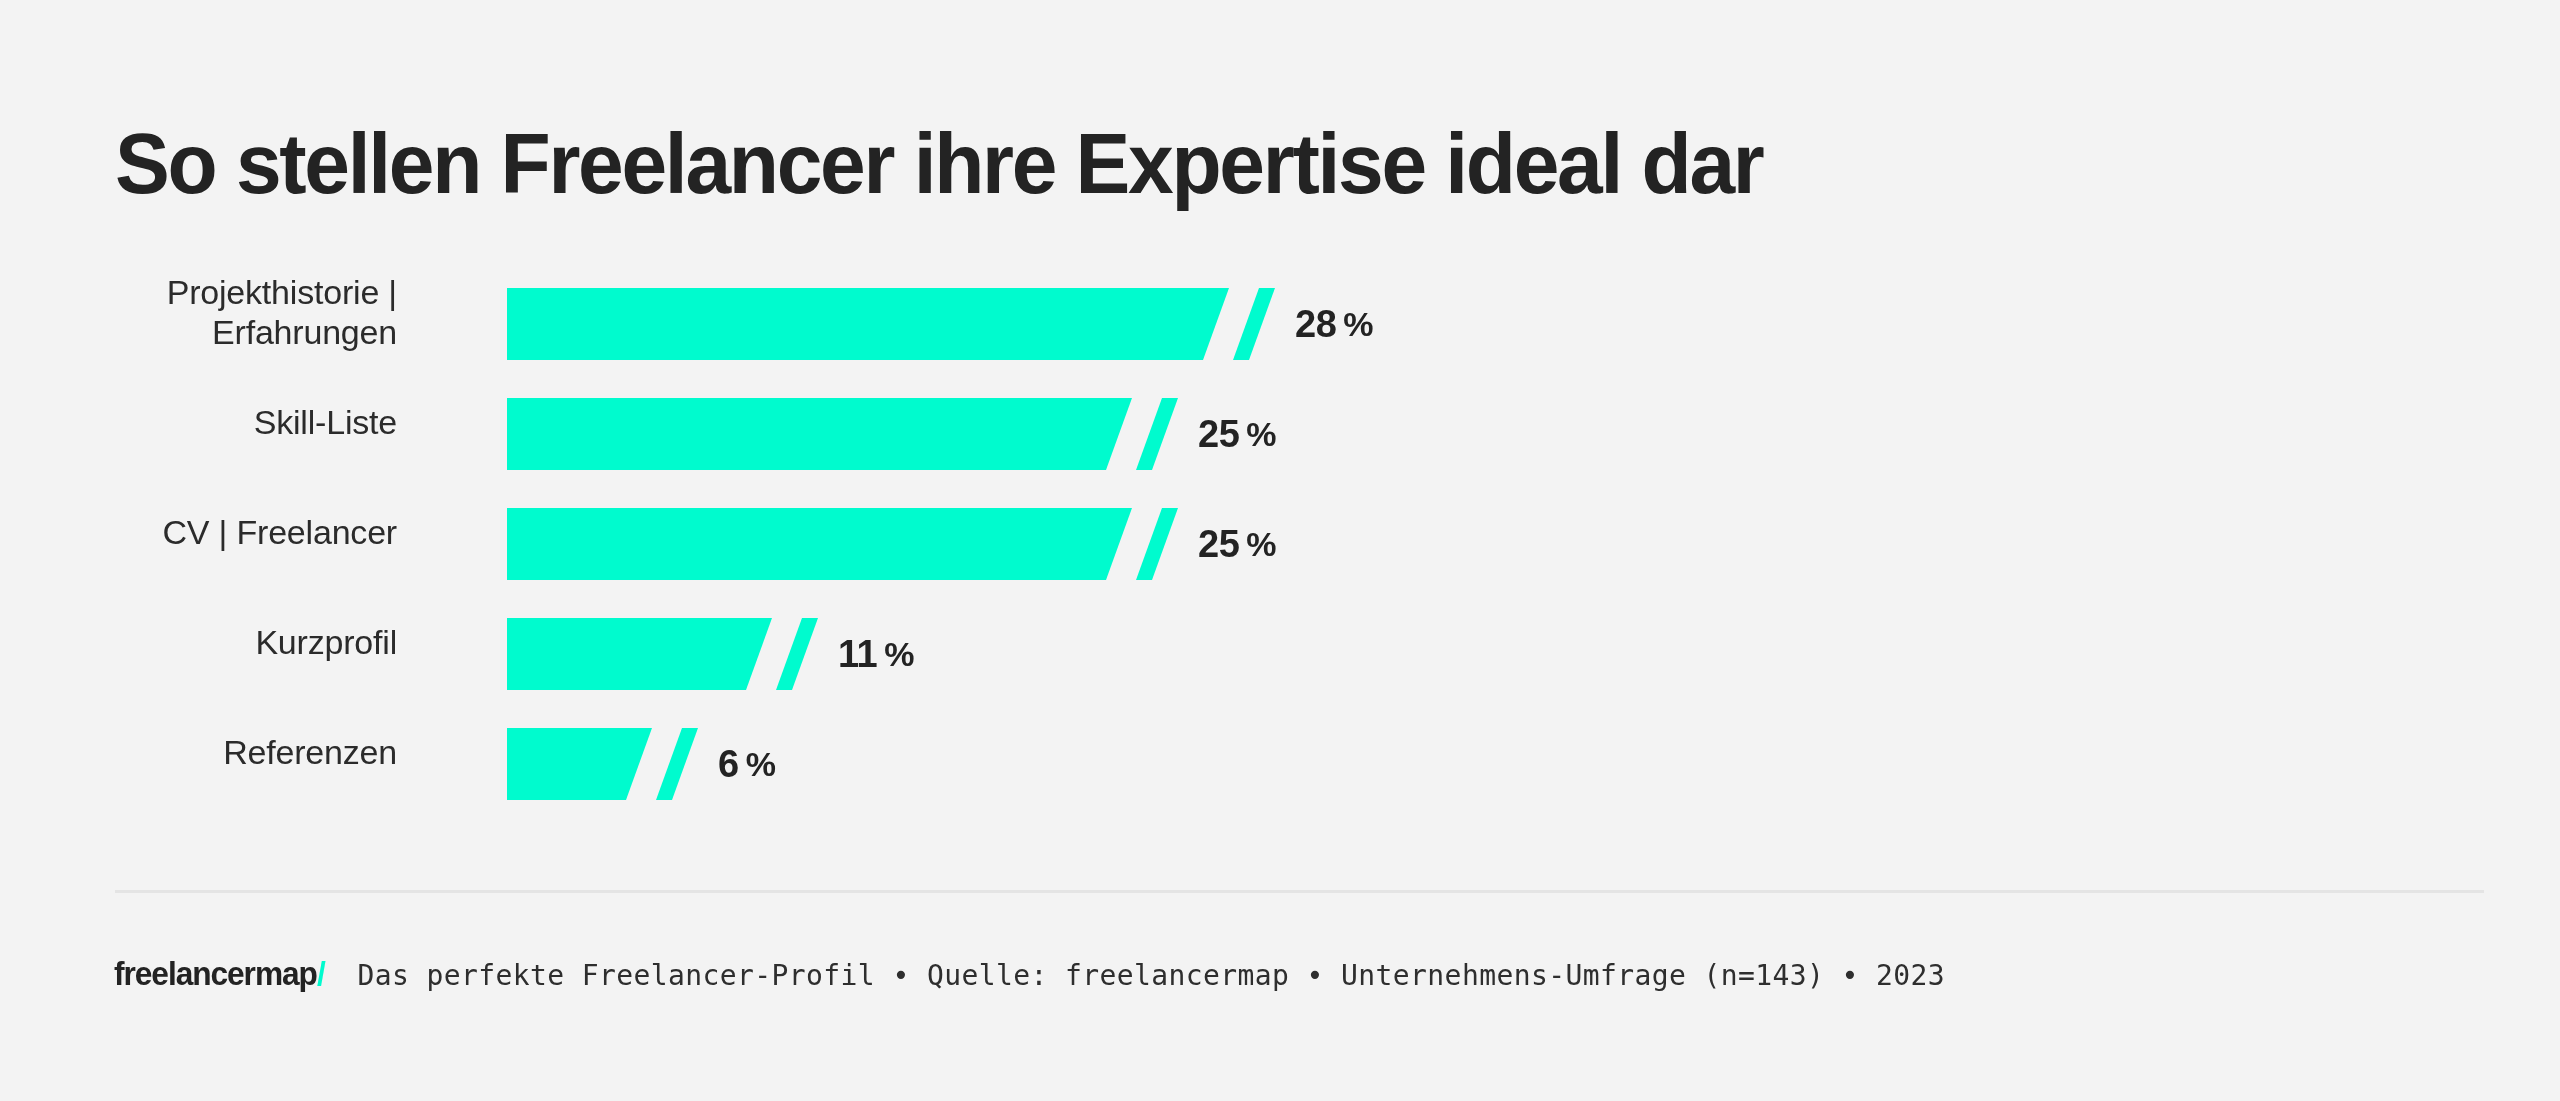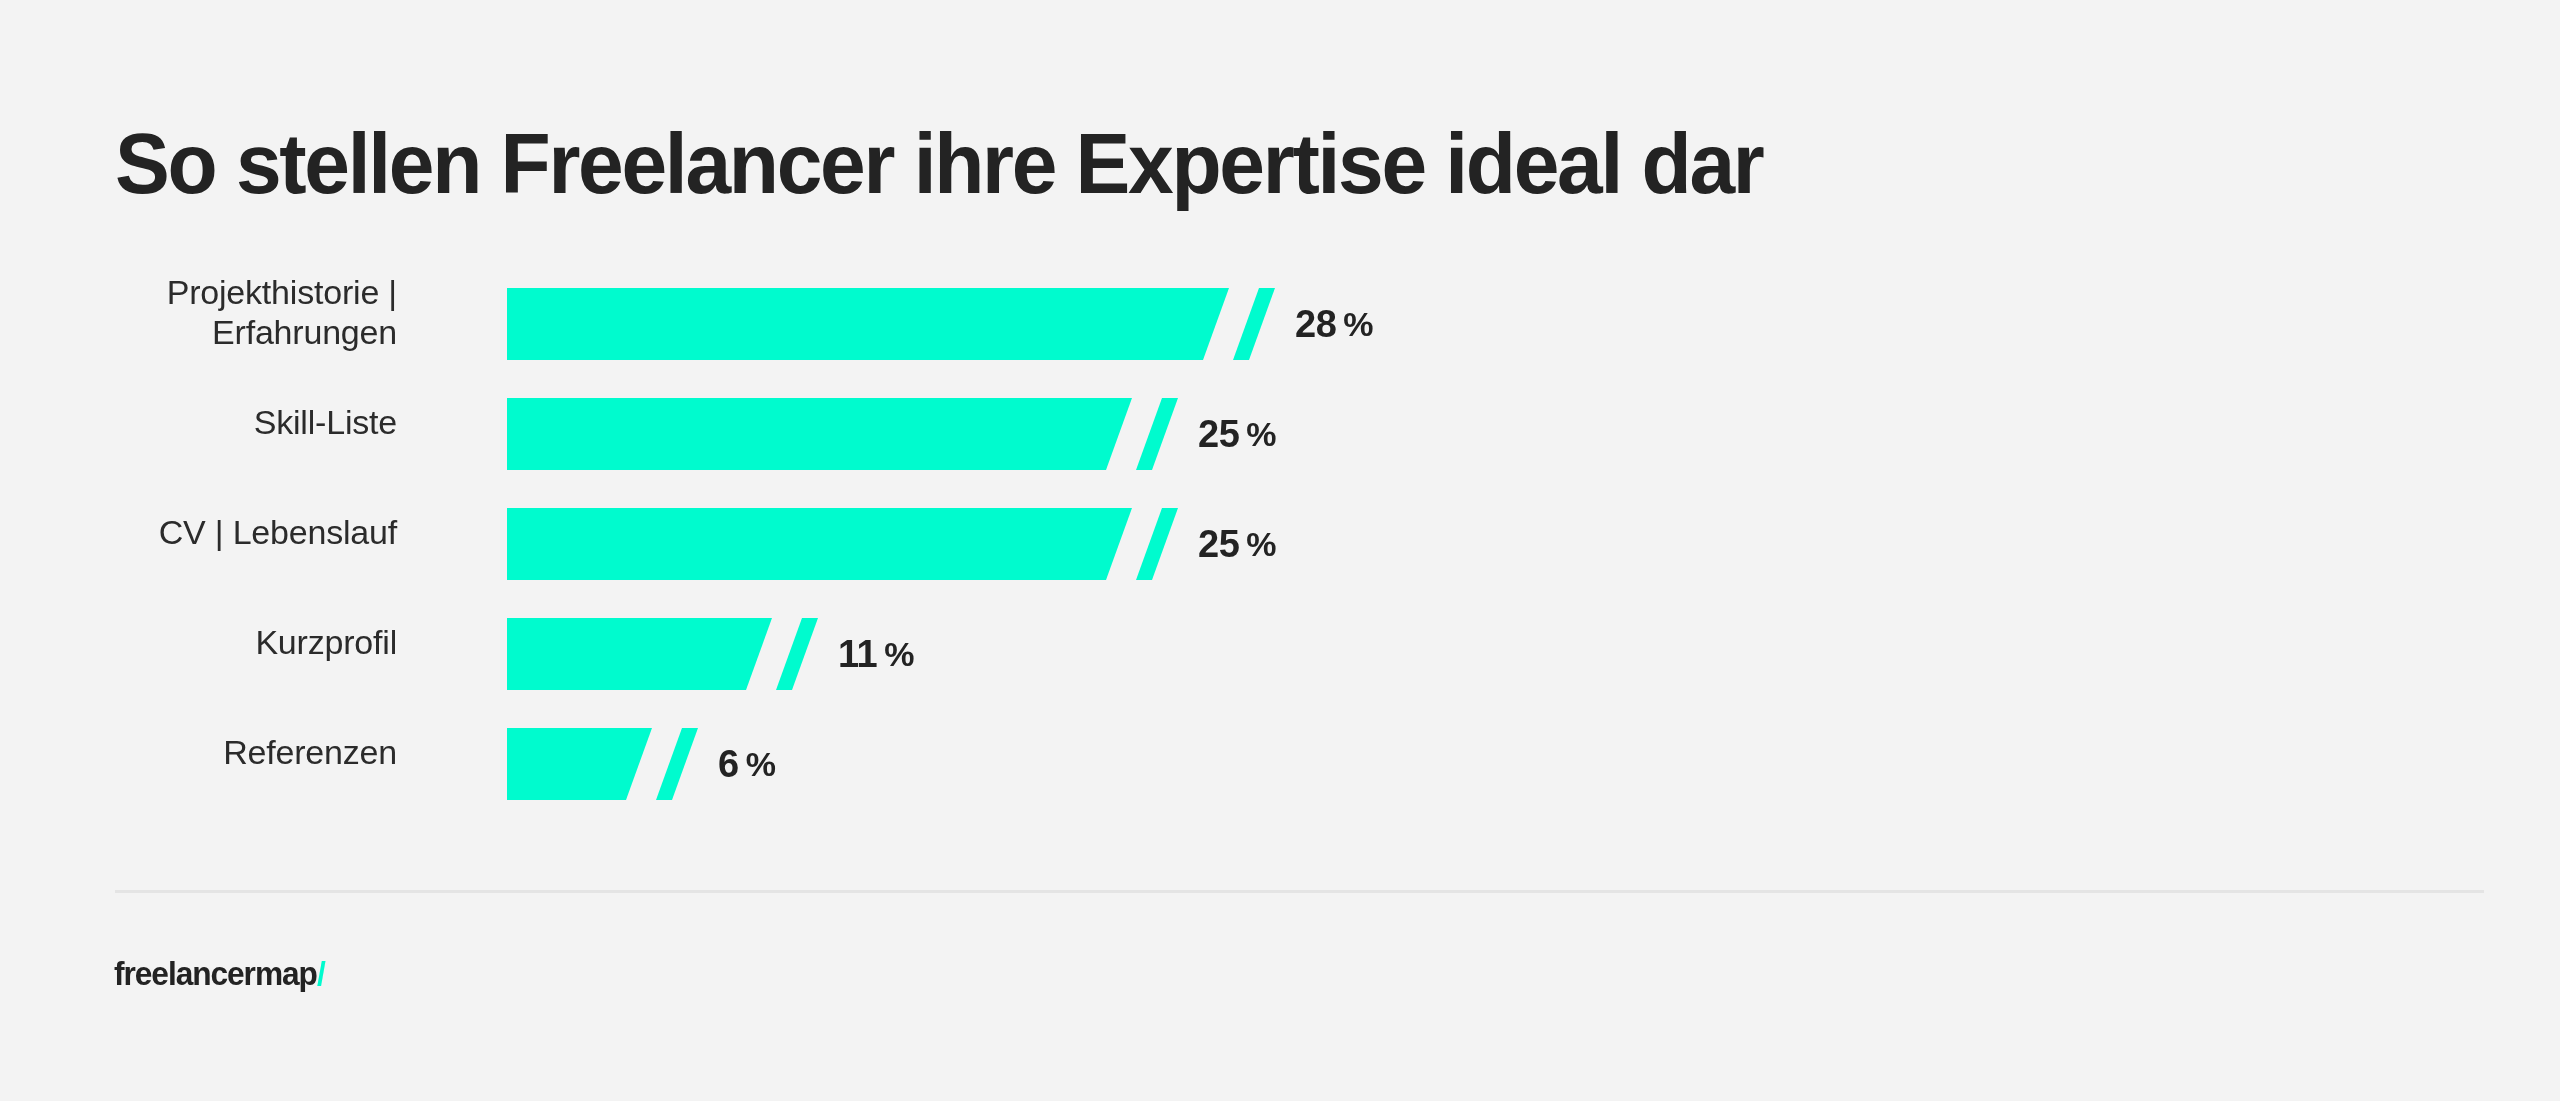--- a/index.html
+++ b/index.html
@@ -196,21 +196,21 @@
           <div class="bar" style="width: 625px; background: rgb(0, 251, 206);"></div>
           <div class="bar-slash" style="left: 629px; background: rgb(0, 251, 206);"></div>
           <div class="bar-value" style="left: 691px;">
             <span>25</span>
             <span class="unit">%</span>
           </div>
         </div>
       </div>
       <div class="row">
         <div class="row-label">
-          <span>CV | Lebenslauf</span>
+          <span>CV | Freelancer</span>
         </div>
         <div class="bar-area">
           <div class="bar" style="width: 625px; background: rgb(0, 251, 206);"></div>
           <div class="bar-slash" style="left: 629px; background: rgb(0, 251, 206);"></div>
           <div class="bar-value" style="left: 691px;">
             <span>25</span>
             <span class="unit">%</span>
           </div>
         </div>
       </div>
@@ -241,15 +241,16 @@
         </div>
       </div>
     </div>
 
   <div class="divider"></div>
 
   <div class="footer">
     <div class="logo">
       <span>freelancermap</span><span class="slash">/</span>
     </div>
+    <div class="footer-note">Das perfekte Freelancer-Profil • Quelle: freelancermap • Unternehmens-Umfrage (n=143) • 2023</div>
   </div>
 
 </div>
 
 </body></html>

